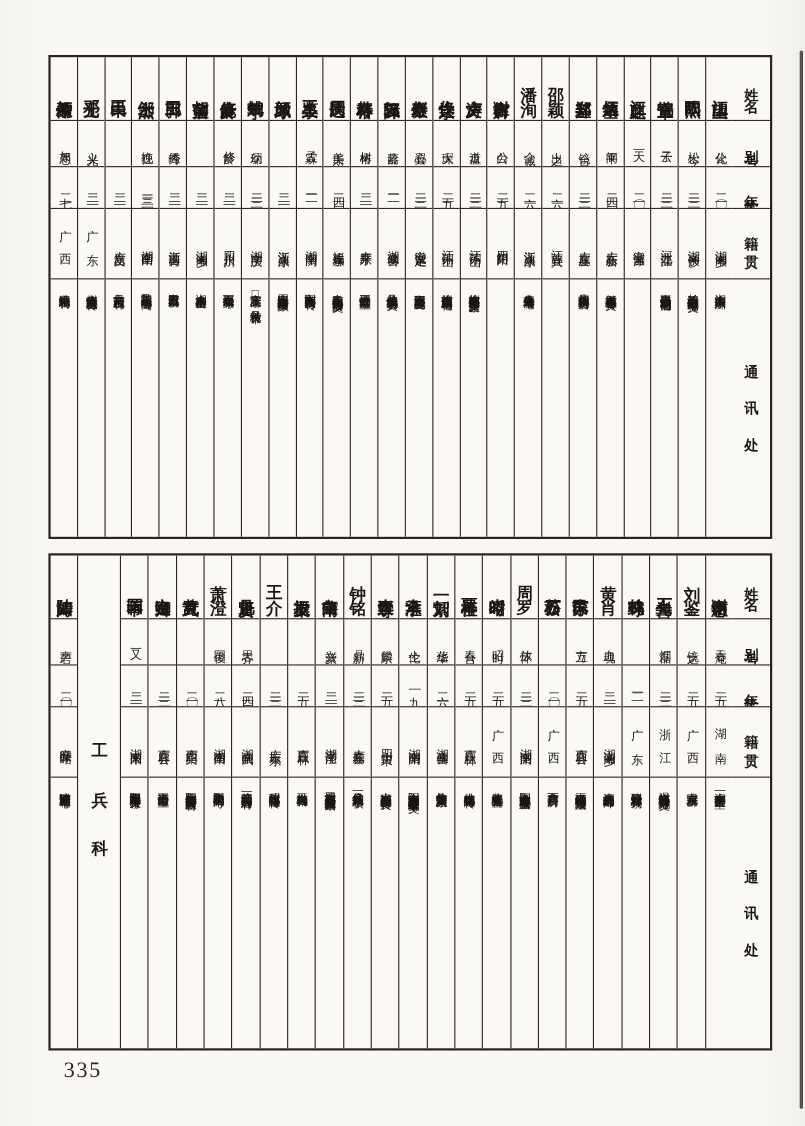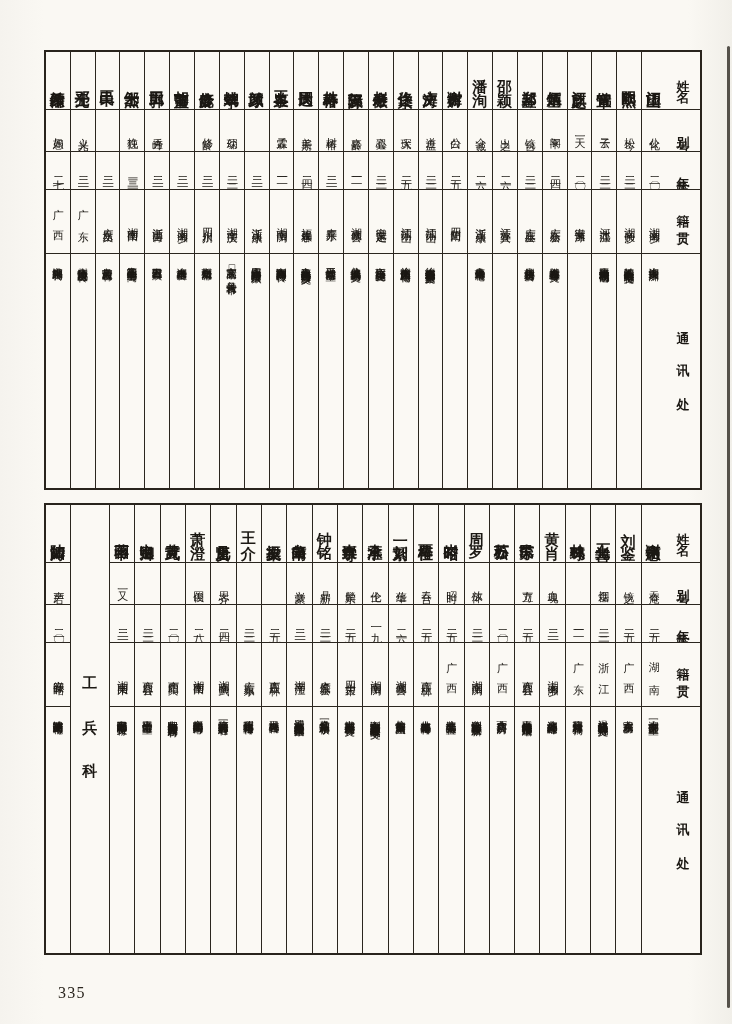--- a/index.html
+++ b/index.html
@@ -66,23 +66,23 @@
   .header-col .cell{font-weight:bold;}
   .header-col .vtext{font-size:13px;font-weight:bold;}
   .header-col .h-name{letter-spacing:.8em;}
   .header-col .h-hao{letter-spacing:.35em;}
   .header-col .h-age{letter-spacing:.3em;}
   .header-col .h-native{letter-spacing:1.3em;}
   .header-col .h-addr{letter-spacing:2.6em;}
   .header-col .addr-cell{align-items:center;padding-top:0;}
   .divider .vtext{font-size:15px;font-weight:bold;letter-spacing:2.9em;}
   .page-number{
-    position:absolute;left:58px;top:984px;
+    position:absolute;left:58px;top:962px;
     font-family:"Liberation Serif", serif;
-    font-size:16px;color:#2a251e;letter-spacing:.08em;text-align:right;
+    font-size:20px;color:#2a251e;letter-spacing:.08em;text-align:right;
   }
 </style>
 </head>
 <body>
 
 <div class="scan-page">
   <div class="tables">
 
     <div class="section top">
       <div class="cols-anchor" style="display:contents">

